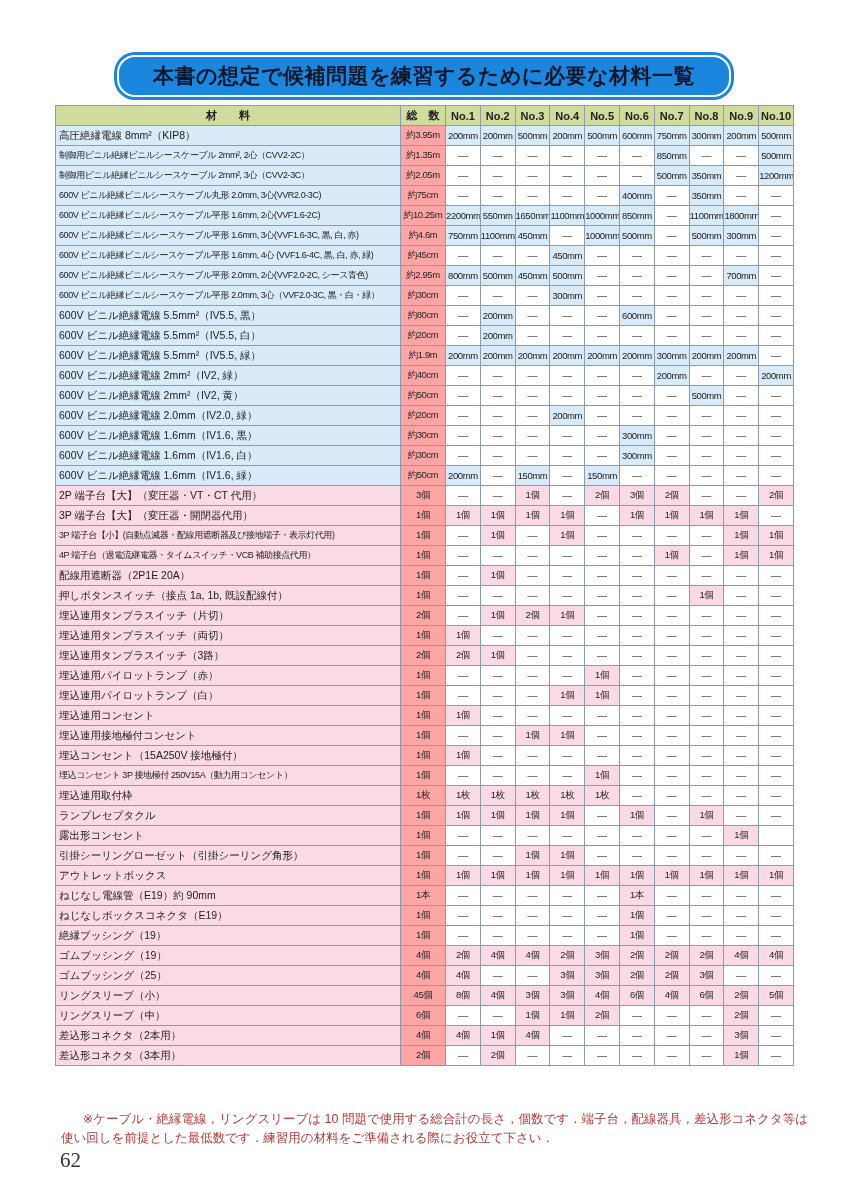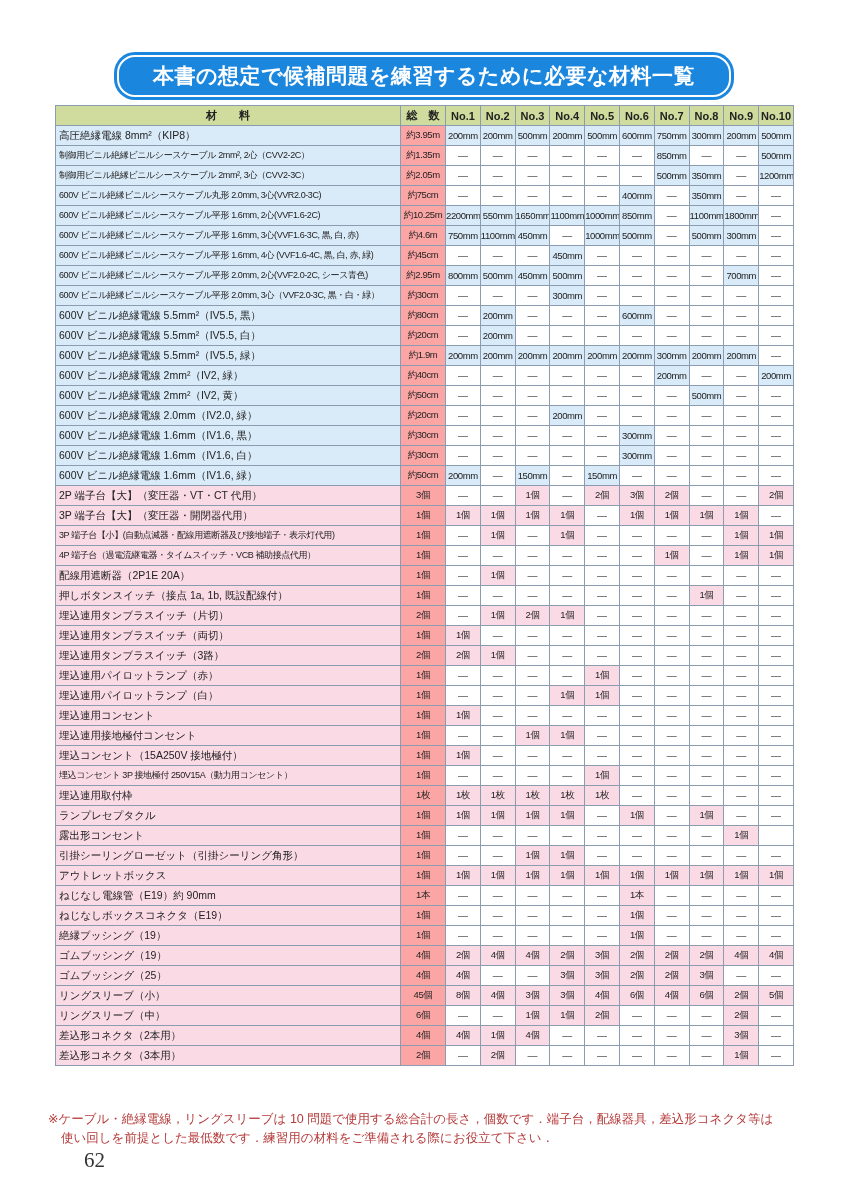--- a/index.html
+++ b/index.html
@@ -4,21 +4,21 @@
 <style>
   html,body{margin:0;padding:0;}
   body{
     width:848px;height:1200px;background:#ffffff;position:relative;
     font-family:"Liberation Sans","DejaVu Sans",sans-serif;
     -webkit-font-smoothing:antialiased;
   }
   
   .banner-wrap{padding-top:55px;display:flex;justify-content:center;}
   .banner{
-    background:#1a86de;color:#ffffff;font-weight:bold;font-size:21px;
+    background:#1a86de;color:#0f172a;font-weight:bold;font-size:21px;
     padding:5px 34px;border-radius:18px;border:2px solid #ffffff;
     box-shadow:0 0 0 3px #1a86de;letter-spacing:0.5px;white-space:nowrap;
   }
   
   .tbl-wrap{position:absolute;left:55px;top:105px;}
   table{border-collapse:collapse;table-layout:fixed;width:738px;}
   col.c-mat{width:345px;} col.c-tot{width:45px;} col.c-no{width:34.8px;}
   th,td{
     border:1px solid #8b9cb0;height:20px;padding:0;overflow:hidden;
     white-space:nowrap;vertical-align:middle;box-sizing:border-box;
@@ -35,27 +35,26 @@
   }
   td.val{font-size:9.5px;color:#222;text-align:center;letter-spacing:-0.4px;}
   td.dash{background:#ffffff;color:#555;font-size:10px;text-align:center;}
   .bg-cable{background:#d9eaf8;}
   .bg-device{background:#fadbe5;}
   
   .footnote{
     position:absolute;left:48px;top:1110px;width:760px;
     color:#b53a3a;font-size:12.5px;line-height:1.55;
   }
-  .footnote .fn1{padding-left:0;}
+  .footnote .fn1{padding-left:0;text-align:right;}
   .footnote .fn2{padding-left:13px;}
   
   .pageno{
     position:absolute;left:60px;top:1148px;font-size:21px;color:#333;
     font-family:"Liberation Serif","DejaVu Serif",serif;
-    margin-left:24px;
   }
 </style>
 </head>
 <body>
 
 <div class="banner-wrap">
   <div class="banner">本書の想定で候補問題を練習するために必要な材料一覧</div>
 </div>
 
 <div class="tbl-wrap">

